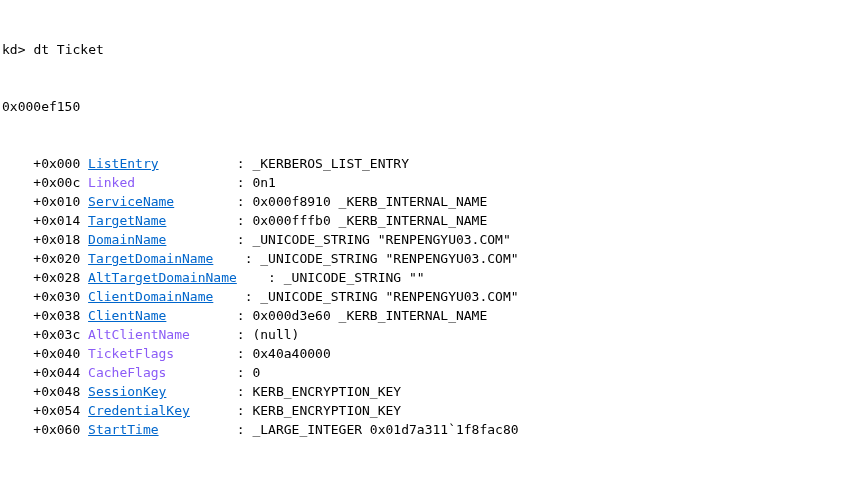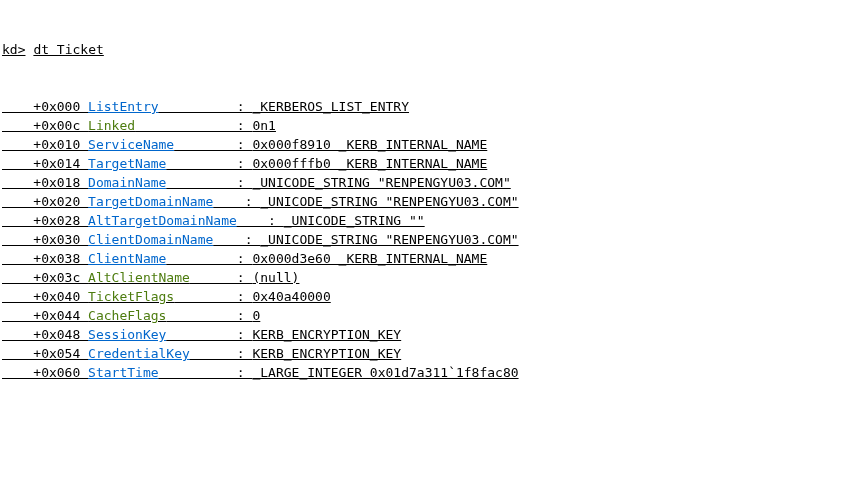--- a/index.html
+++ b/index.html
@@ -16,35 +16,35 @@
   .console {
     font-family: "DejaVu Sans Mono", "Liberation Mono", monospace;
     font-size: 13px;
     line-height: 19px;
     white-space: pre;
     color: #000000;
     padding: 2px 0 0 2px;
   }
   .line {
     height: 19px;
-    text-decoration: underline;
   }
   .cmd-prompt {
     margin-right: 7.9px; 
   }
   a.field-link {
     color: #0066cc;
     text-decoration: underline;
     cursor: pointer;
     text-align: center;
   }
   .plain {
-    color: #4d7c0f;
+    color: #8b5cf6;
     text-decoration: none;
   }
 </style>
 </head>
 <body style="background: rgb(255, 255, 255);">
 
 <div class="console" style="color: rgb(0, 0, 0);">
   <div class="line"><span class="cmd-prompt">kd&gt;</span><span>dt Ticket</span></div>
+  <div class="line">0x000ef150</div>
   <div id="rows"><div class="line"><span>    +0x000 </span><a class="field-link" style="color: rgb(0, 102, 204);">ListEntry</a><span>          : </span><span>_KERBEROS_LIST_ENTRY</span></div><div class="line"><span>    +0x00c </span><span class="plain">Linked</span><span>             : </span><span>0n1</span></div><div class="line"><span>    +0x010 </span><a class="field-link" style="color: rgb(0, 102, 204);">ServiceName</a><span>        : </span><span>0x000f8910 _KERB_INTERNAL_NAME</span></div><div class="line"><span>    +0x014 </span><a class="field-link" style="color: rgb(0, 102, 204);">TargetName</a><span>         : </span><span>0x000fffb0 _KERB_INTERNAL_NAME</span></div><div class="line"><span>    +0x018 </span><a class="field-link" style="color: rgb(0, 102, 204);">DomainName</a><span>         : </span><span>_UNICODE_STRING "RENPENGYU03.COM"</span></div><div class="line"><span>    +0x020 </span><a class="field-link" style="color: rgb(0, 102, 204);">TargetDomainName</a><span>    : </span><span>_UNICODE_STRING "RENPENGYU03.COM"</span></div><div class="line"><span>    +0x028 </span><a class="field-link" style="color: rgb(0, 102, 204);">AltTargetDomainName</a><span>    : </span><span>_UNICODE_STRING ""</span></div><div class="line"><span>    +0x030 </span><a class="field-link" style="color: rgb(0, 102, 204);">ClientDomainName</a><span>    : </span><span>_UNICODE_STRING "RENPENGYU03.COM"</span></div><div class="line"><span>    +0x038 </span><a class="field-link" style="color: rgb(0, 102, 204);">ClientName</a><span>         : </span><span>0x000d3e60 _KERB_INTERNAL_NAME</span></div><div class="line"><span>    +0x03c </span><span class="plain">AltClientName</span><span>      : </span><span>(null)</span></div><div class="line"><span>    +0x040 </span><span class="plain">TicketFlags</span><span>        : </span><span>0x40a40000</span></div><div class="line"><span>    +0x044 </span><span class="plain">CacheFlags</span><span>         : </span><span>0</span></div><div class="line"><span>    +0x048 </span><a class="field-link" style="color: rgb(0, 102, 204);">SessionKey</a><span>         : </span><span>KERB_ENCRYPTION_KEY</span></div><div class="line"><span>    +0x054 </span><a class="field-link" style="color: rgb(0, 102, 204);">CredentialKey</a><span>      : </span><span>KERB_ENCRYPTION_KEY</span></div><div class="line"><span>    +0x060 </span><a class="field-link" style="color: rgb(0, 102, 204);">StartTime</a><span>          : </span><span>_LARGE_INTEGER 0x01d7a311`1f8fac80</span></div></div>
 </div>
 
 </body></html>

